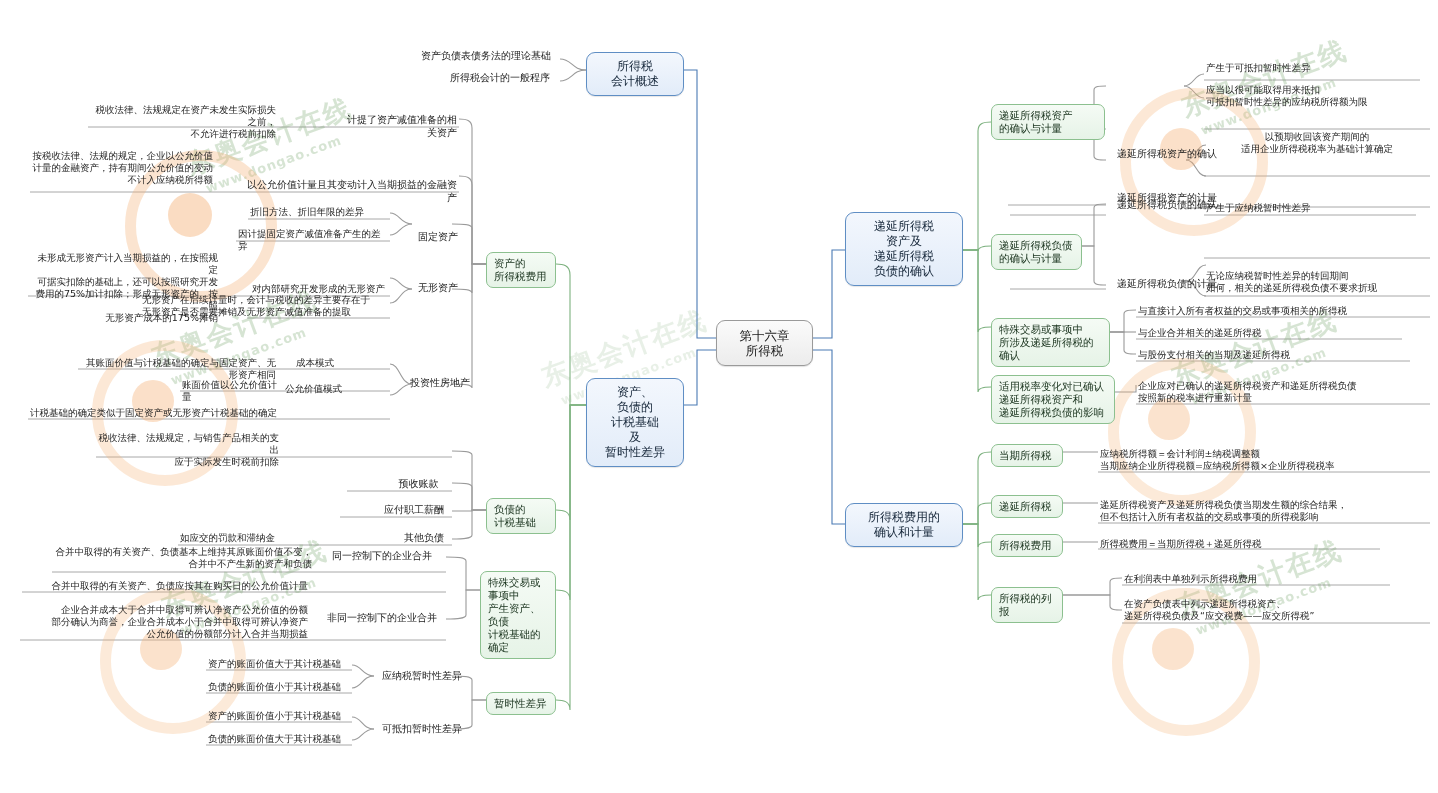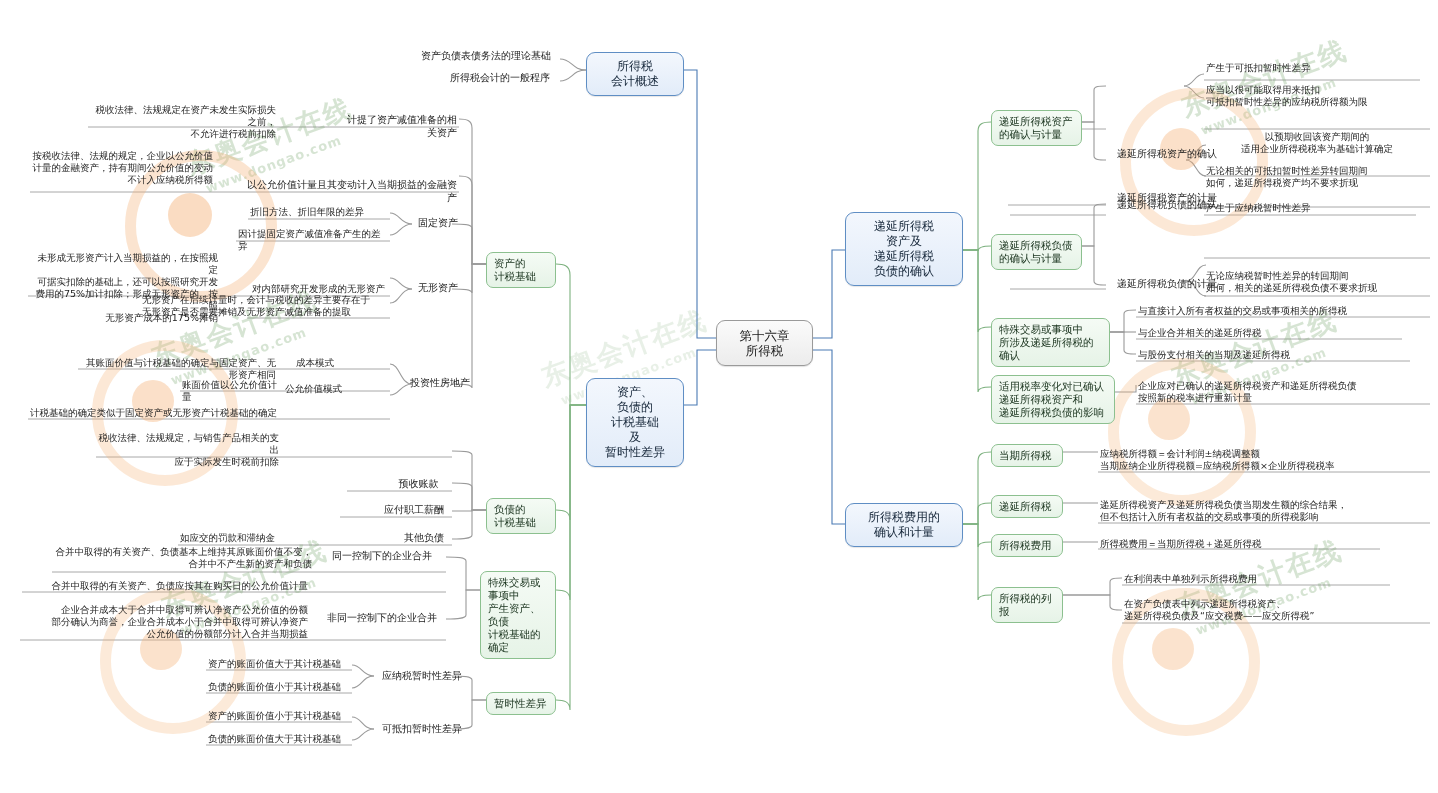--- a/index.html
+++ b/index.html
@@ -319,33 +319,33 @@
   <div class="node l1" style="left:586px;top:378px;width:98px;">
     <span style="white-space:pre-line">资产、
 负债的
 计税基础
 及
 暂时性差异</span>
   </div>
 
   <div class="node l2" style="left:486px;top:252px;width:70px;">
     <span style="white-space:pre-line">资产的
-计税基础</span>
+所得税费用</span>
   </div>
 
   <div class="node l3 right" style="left:337px;top:114px;width:122px;">计提了资产减值准备的相关资产</div>
   <div class="node l4 left" style="left:88px;top:104px;width:190px;">税收法律、法规规定在资产未发生实际损失之前，
 不允许进行税前扣除</div>
 
   <div class="node l3 right" style="left:244px;top:179px;width:215px;">以公允价值计量且其变动计入当期损益的金融资产</div>
   <div class="node l4 left" style="left:30px;top:150px;width:185px;">按税收法律、法规的规定，企业以公允价值
 计量的金融资产，持有期间公允价值的变动
 不计入应纳税所得额</div>
 
-  <div class="node l3 ctr" style="left:410px;top:217px;width:56px;">固定资产</div>
+  <div class="node l3 ctr" style="left:410px;top:231px;width:56px;">固定资产</div>
   <div class="node l4 ctr" style="left:248px;top:206px;width:142px;">折旧方法、折旧年限的差异</div>
   <div class="node l4 ctr" style="left:236px;top:228px;width:154px;">因计提固定资产减值准备产生的差异</div>
 
   <div class="node l3 ctr" style="left:410px;top:282px;width:56px;">无形资产</div>
   <div class="node l4 ctr" style="left:250px;top:283px;width:140px;">对内部研究开发形成的无形资产</div>
   <div class="node l4 left" style="left:28px;top:252px;width:192px;">未形成无形资产计入当期损益的，在按照规定
 可据实扣除的基础上，还可以按照研究开发
 费用的75%加计扣除；形成无形资产的，按照
 无形资产成本的175%摊销</div>
   <div class="node l4 ctr" style="left:140px;top:294px;width:250px;">无形资产在后续计量时，会计与税收的差异主要存在于
@@ -393,33 +393,31 @@
   <div class="node l4 ctr" style="left:206px;top:710px;width:146px;">资产的账面价值小于其计税基础</div>
   <div class="node l4 ctr" style="left:206px;top:733px;width:146px;">负债的账面价值大于其计税基础</div>
 
   <div class="node l1" style="left:845px;top:212px;width:118px;">
     <span style="white-space:pre-line">递延所得税
 资产及
 递延所得税
 负债的确认</span>
   </div>
 
-  <div class="node l2" style="left:991px;top:110px;width:91px;">
+  <div class="node l2" style="left:991px;top:104px;width:114px;">
     <span style="white-space:pre-line">递延所得税资产
 的确认与计量</span>
   </div>
   <div class="node l3 ctr" style="left:1106px;top:116px;width:122px;margin-top:32px;">递延所得税资产的确认</div>
   <div class="node l4 right" style="left:1204px;top:62px;width:222px;">产生于可抵扣暂时性差异</div>
   <div class="node l4 right" style="left:1204px;top:84px;width:226px;">应当以很可能取得用来抵扣
 可抵扣暂时性差异的应纳税所得额为限</div>
   <div class="node l3 ctr" style="left:1106px;top:192px;width:122px;">递延所得税资产的计量</div>
   <div class="node l4 right" style="left:1204px;top:131px;width:226px;text-align:center;">以预期收回该资产期间的
 适用企业所得税税率为基础计算确定</div>
-  <div class="node l4 right" style="left:1204px;top:165px;width:226px;">无论相关的可抵扣暂时性差异转回期间
-如何，递延所得税资产均不要求折现</div>
 
   <div class="node l2" style="left:991px;top:234px;width:91px;">
     <span style="white-space:pre-line">递延所得税负债
 的确认与计量</span>
   </div>
   <div class="node l3 ctr" style="left:1106px;top:199px;width:122px;">递延所得税负债的确认</div>
   <div class="node l4 right" style="left:1204px;top:202px;width:226px;">产生于应纳税暂时性差异</div>
   <div class="node l3 ctr" style="left:1106px;top:278px;width:122px;">递延所得税负债的计量</div>
   <div class="node l4 right" style="left:1204px;top:270px;width:226px;">无论应纳税暂时性差异的转回期间
 如何，相关的递延所得税负债不要求折现</div>

